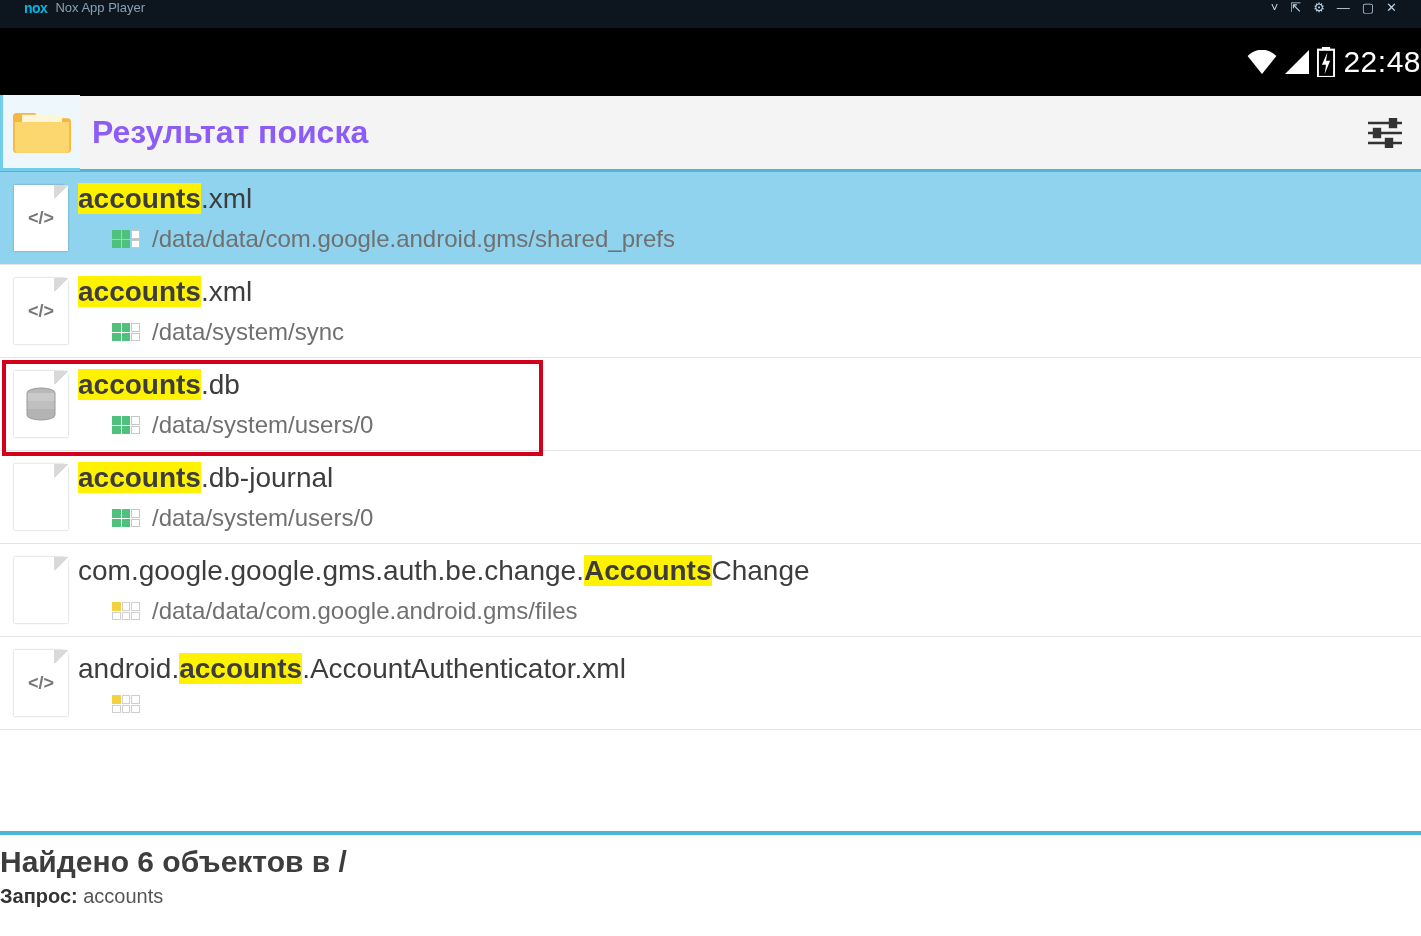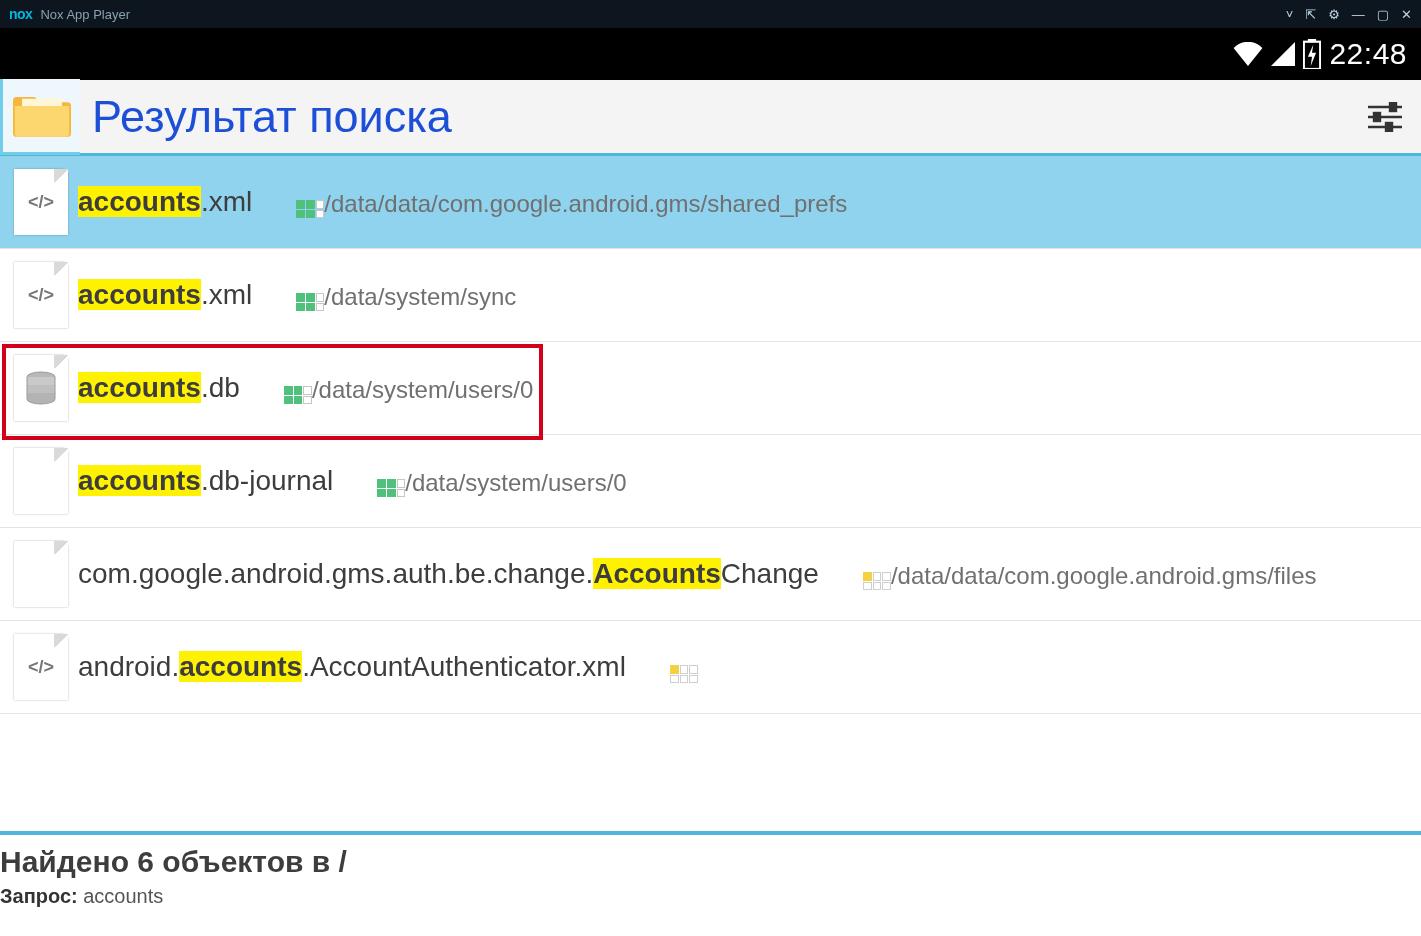--- a/index.html
+++ b/index.html
@@ -3,22 +3,21 @@
 <meta charset="utf-8">
 <style>
   * { box-sizing: border-box; margin: 0; padding: 0; }
   html, body { width: 1421px; height: 936px; font-family: Arial, Helvetica, sans-serif; background: #fff; overflow: hidden; }
 
   
   .window-titlebar {
     background: #0d161f;
     height: 28px;
     display: flex;
-    align-items: center;
-    padding: 0 9px;
+    padding: 0 24px;
     color: #8aa0b0;
     font-size: 13px;
   }
   .nox-logo {
     color: #00b8e0;
     font-weight: 700;
     font-size: 14px;
     margin-right: 8px;
     letter-spacing: -0.5px;
   }
@@ -26,25 +25,25 @@
     margin-left: auto;
     display: flex;
     gap: 12px;
     color: #bcd3e4;
   }
   .window-controls span { font-size: 13px; cursor: pointer; }
 
   
   .android-status-bar {
     background: #000;
-    height: 52px;
+    height: 68px;
     display: flex;
     align-items: center;
     justify-content: flex-end;
-    padding: 0 14px;
+    padding: 0 0;
     color: #fff;
     gap: 8px;
   }
   .android-status-bar .clock {
     font-size: 30px;
     font-weight: 400;
     letter-spacing: 0.5px;
   }
   .status-icon { display:inline-flex; align-items:center; }
 
@@ -64,23 +63,23 @@
     align-items: center;
     justify-content: center;
     border: 3px solid #72cdea;
     border-right: none;
     border-top: none;
     background: #eef7fb;
   }
   .folder-svg { width: 58px; height: 52px; }
   .app-title {
     flex: 1;
-    font-size: 45px;
-    font-weight: 400;
-    color: #1d4ed8;
+    font-size: 32px;
+    font-weight: 700;
+    color: #8b5cf6;
     padding-left: 12px;
   }
   .sliders-btn { width: 40px; height: 40px; display:flex; align-items:center; justify-content:center; }
 
   
   .results { }
   .result-item {
     display: flex;
     align-items: center;
     height: 93px;
@@ -117,23 +116,23 @@
     content:"";
     position:absolute;
     top:0; right:0;
     width:14px; height:14px;
     background: linear-gradient(315deg, #fff 48%, #d9d9d9 50%);
     border-bottom-left-radius:2px;
   }
   .file-thumb .badge { font-size: 18px; font-weight: 700; color: #777; }
   .file-thumb svg { width: 34px; height: 34px; }
 
-  .file-meta { flex:1; display:flex; flex-direction:row; gap:10px; }
+  .file-meta { flex:1; display:flex; flex-direction:column; gap:10px; }
   .file-name { font-size: 28px; color: #3d3d3d; }
-  .file-path-row { display:flex; align-items:flex-end; gap:0;padding-left:34px; }
+  .file-path-row { display:flex; align-items:center; gap:12px;padding-left:34px; }
   .perm-grid {
     width: 28px; height: 18px;
     display: grid;
     grid-template-columns: repeat(3, 1fr);
     grid-template-rows: repeat(2, 1fr);
     gap: 1px;
   }
   .perm-grid > div { background: #d4d4d4; }
   .perm-grid.green > div:nth-child(1),
   .perm-grid.green > div:nth-child(2),
@@ -306,21 +305,21 @@
           </div>
           <div class="file-path">/data/system/users/0</div>
         </div>
       </div>
     </div>
     <div class="result-item">
       <div class="file-icon-col">
         <div class="file-thumb"></div>
       </div>
       <div class="file-meta">
-        <div class="file-name"><span>com.google.android.gms.auth.be.change.</span><span class="hl">Accounts</span><span>Change</span></div>
+        <div class="file-name"><span>com.google.google.gms.auth.be.change.</span><span class="hl">Accounts</span><span>Change</span></div>
         <div class="file-path-row">
           <div class="perm-grid yellow">
             <div></div>
             <div></div>
             <div></div>
             <div></div>
             <div></div>
             <div></div>
           </div>
           <div class="file-path">/data/data/com.google.android.gms/files</div>

